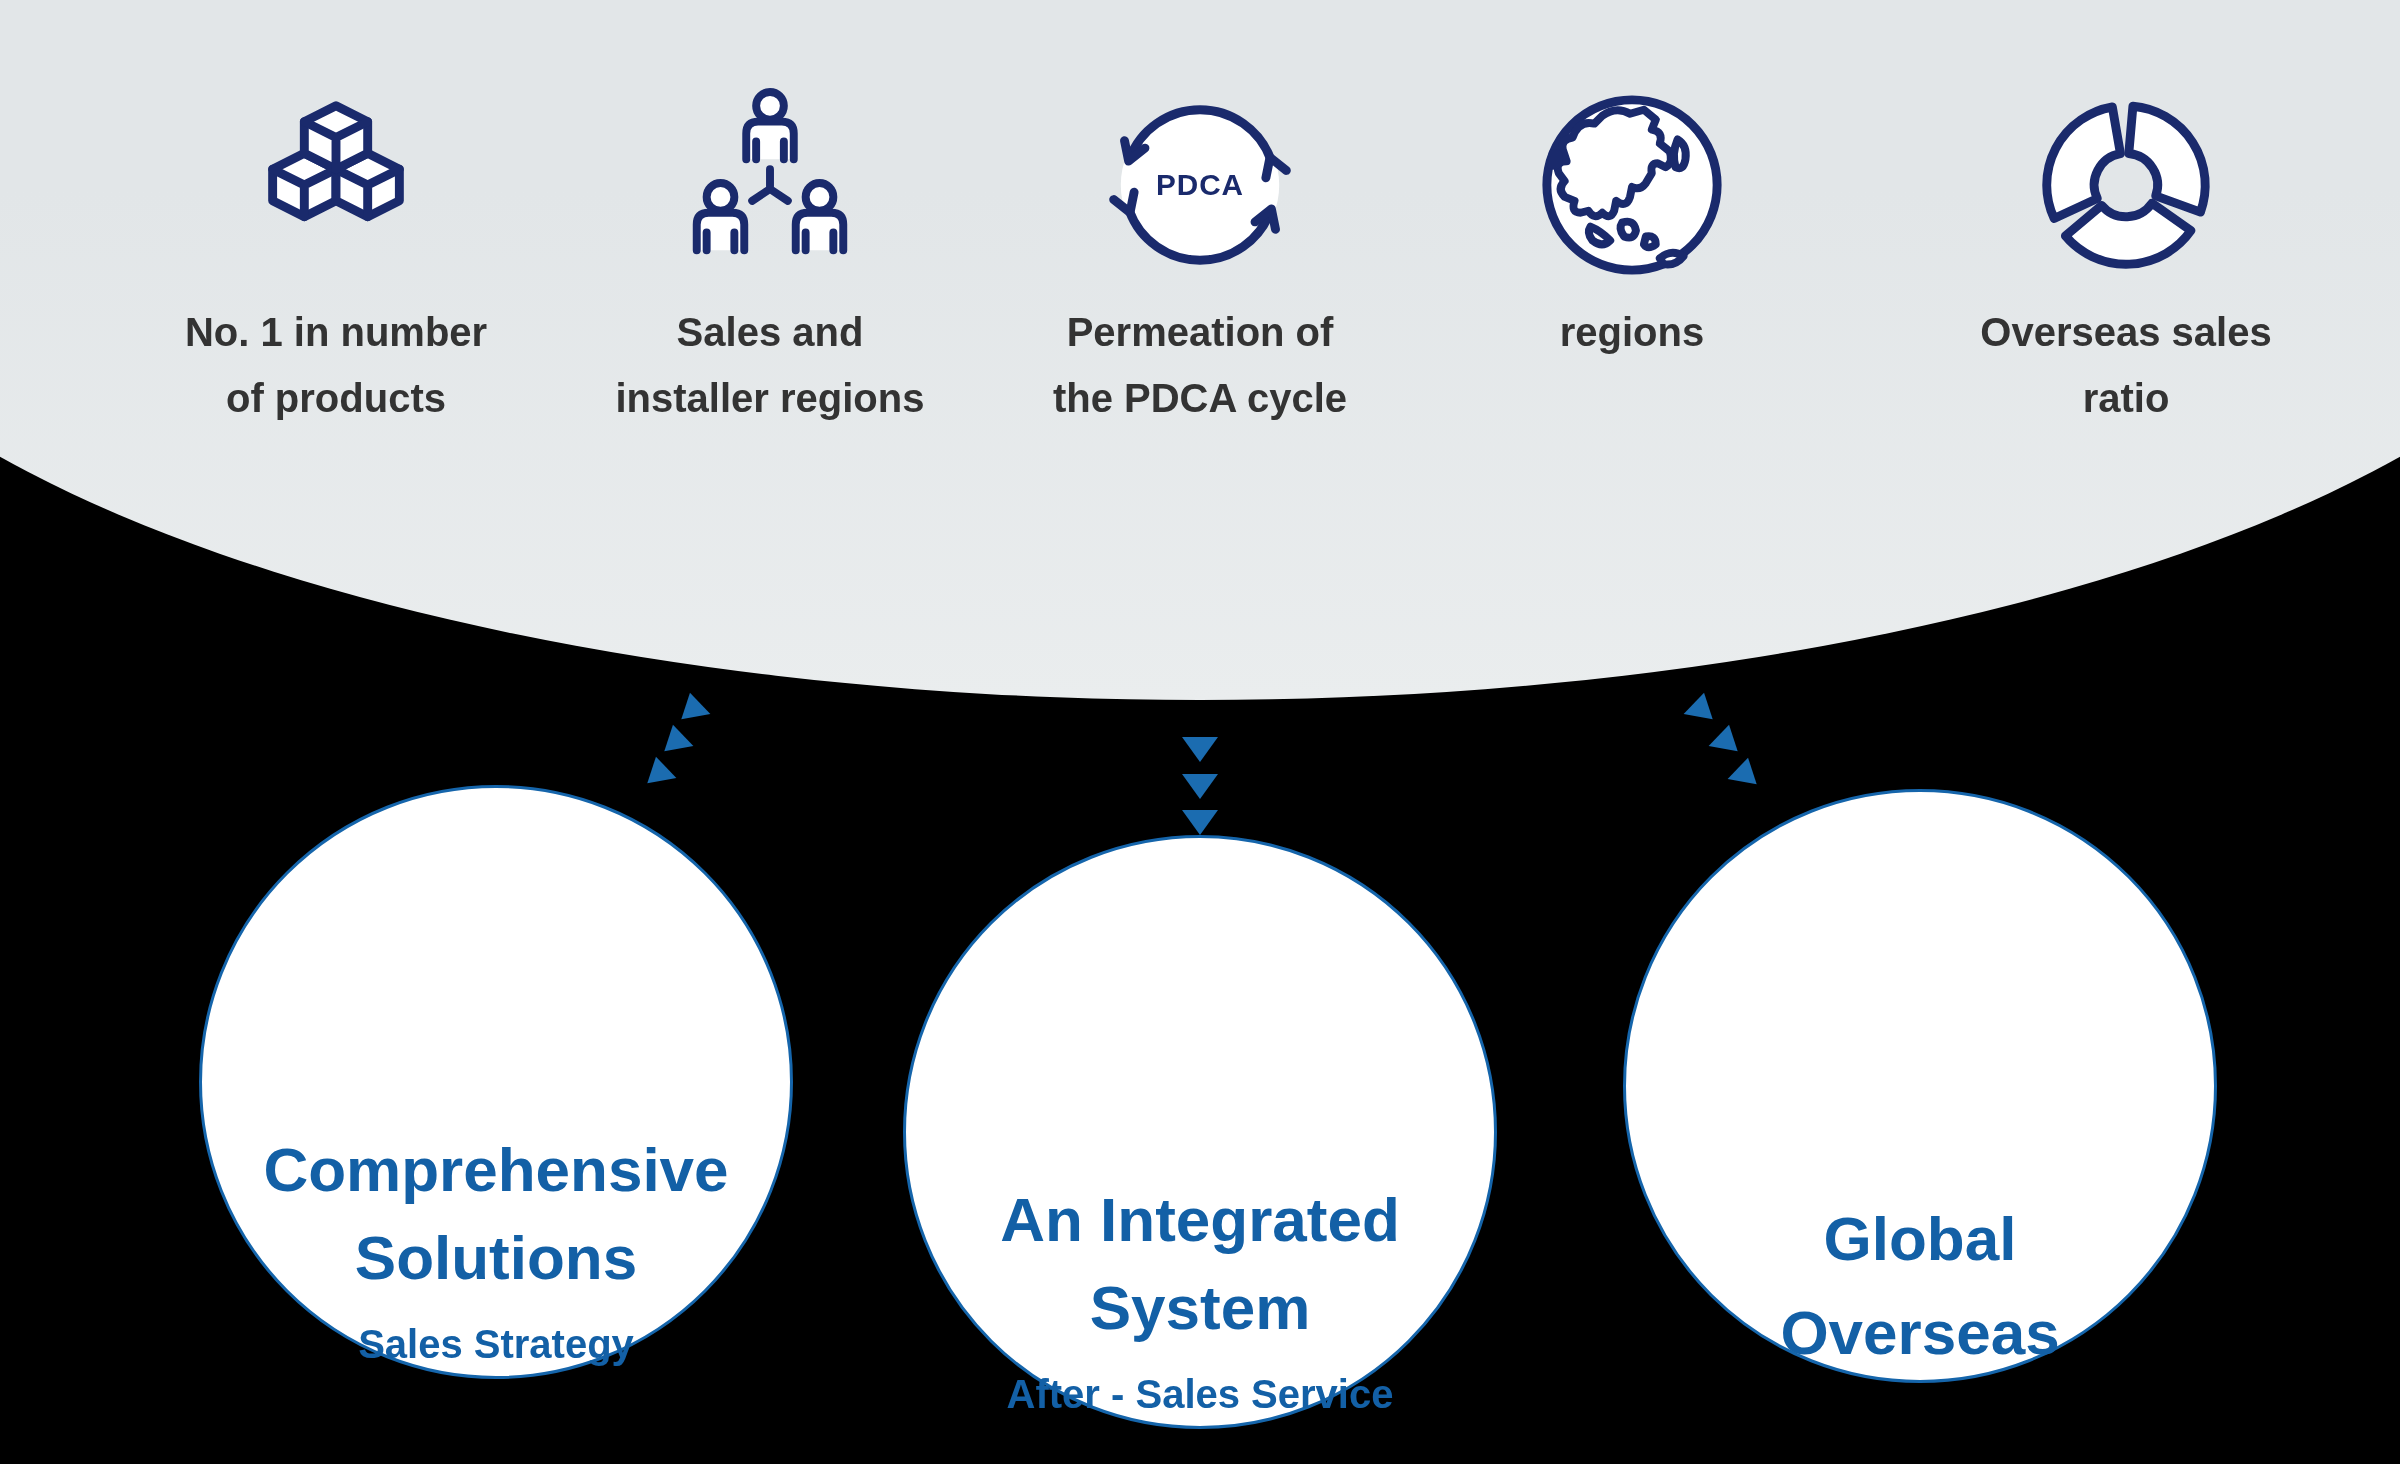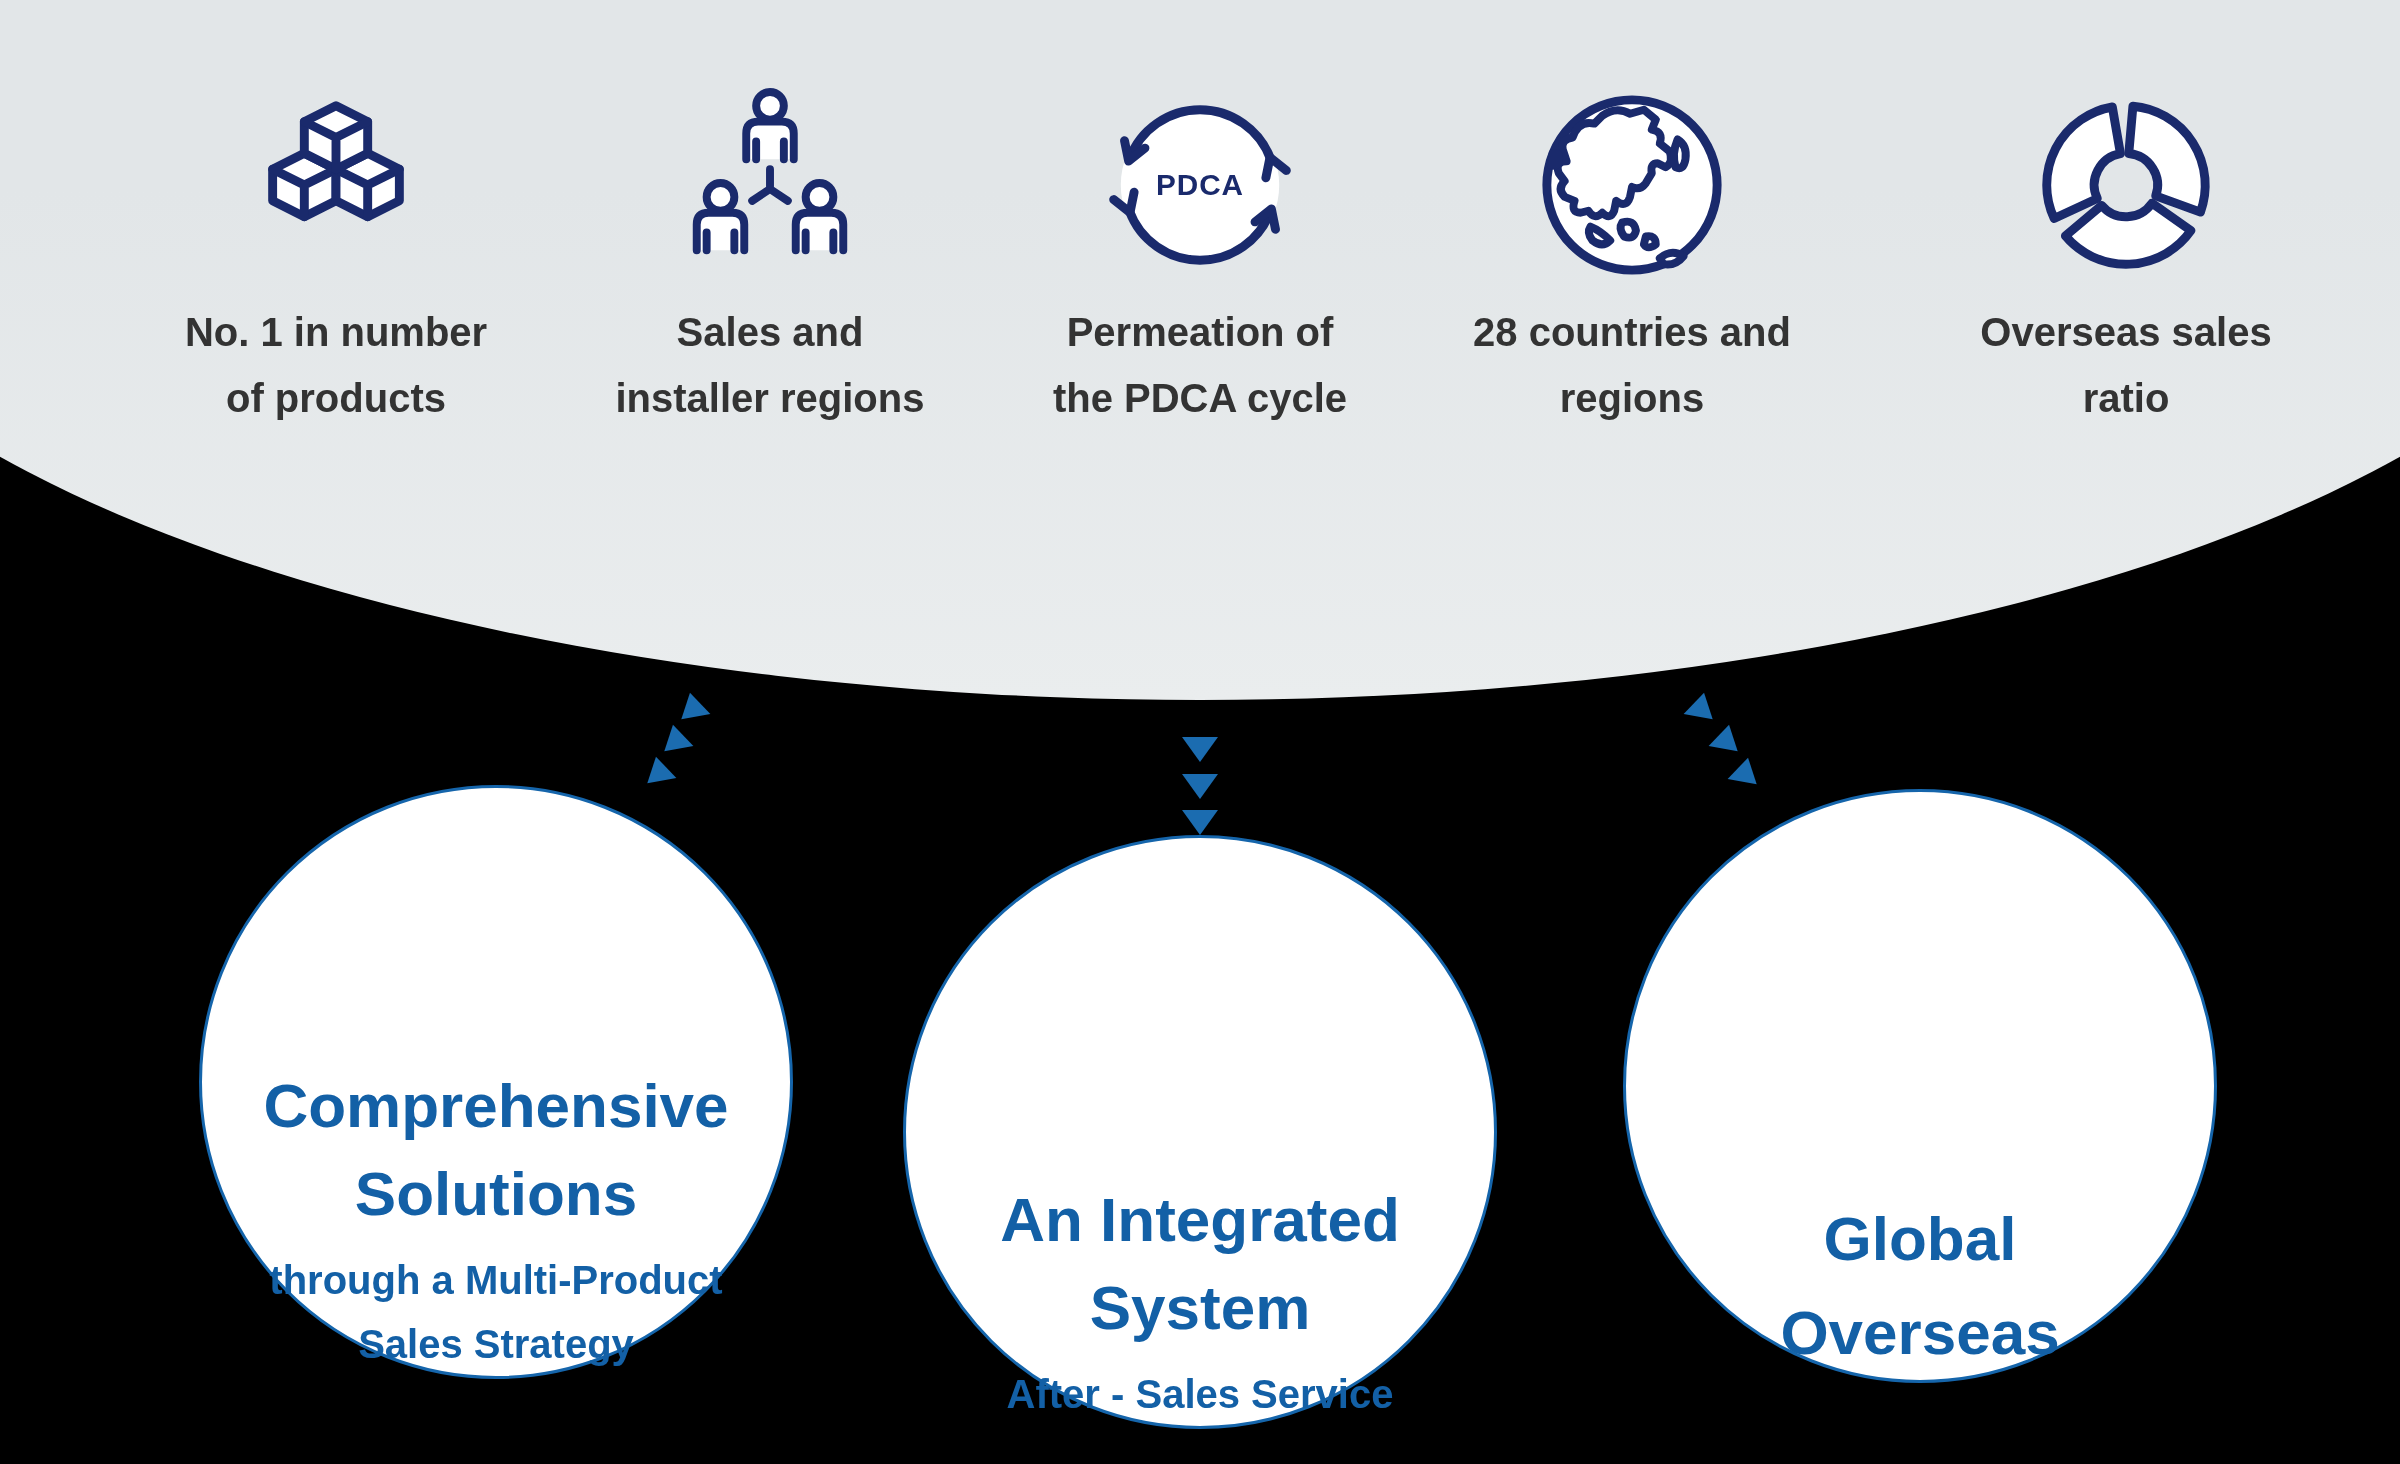--- a/index.html
+++ b/index.html
@@ -155,21 +155,20 @@
       <circle class="nv" cx="50" cy="50" r="43"></circle>
       <path class="nv thin" d="M20,26 Q23,17 31,19 L35,15 Q42,10 49,14 L56,12 L62,17 L60,22 Q66,23 64,29 L69,33 Q71,39 67,41 L63,39 Q59,39 60,44 L57,49 Q54,53 50,51 L49,56 Q47,62 42,58 L41,63 Q39,68 35,64 Q31,68 28,63 L24,64 Q19,64 21,58 L16,56 Q12,52 16,48 L13,44 Q11,38 17,38 L15,32 Q14,27 20,26 Z"></path>
       <path class="nv thin" d="M73,27 Q78,30 77,37 Q76,43 72,41 Q70,34 73,27 Z"></path>
       <path class="nv thin" d="M45,69 Q51,67 52,73 Q51,78 46,76 Q43,72 45,69 Z"></path>
       <path class="nv thin" d="M29,71 Q34,73 39,78 Q35,82 30,78 Q27,74 29,71 Z"></path>
       <path class="nv thin" d="M57,76 Q62,75 62,80 Q58,83 56,80 Z"></path>
       <path class="nv thin" d="M64,87 Q70,82 76,86 Q72,91 66,90 Z"></path>
       <path class="nv thin" d="M10,34 Q14,33 13,38 Q12,41 9,40 Z"></path>
     </svg>
     <div class="strength-label">
-      <span>28 countries and</span>
       <span>regions</span>
     </div>
   </div>
 
   <div class="strength-col" style="left:1866px;">
     <svg class="icon-svg" viewBox="0 0 100 100">
       <path class="nv" d="M43.1,10.6 A40,40 0 0 0 13.7,66.9 L35.5,56.8 A16,16 0 0 1 47.2,34.2 Z"></path>
       <path class="nv" d="M19.4,75.7 A40,40 0 0 0 82.8,73.0 L63.1,59.2 A16,16 0 0 1 37.7,60.3 Z"></path>
       <path class="nv" d="M87.6,63.7 A40,40 0 0 0 53.5,10.2 L51.4,34.1 A16,16 0 0 1 65.0,55.5 Z"></path>
     </svg>
@@ -196,21 +195,20 @@
     <div class="tri tri-left" style="left:1708px; top:728px;"></div>
     <div class="tri tri-left" style="left:1727px; top:761px;"></div>
   </div>
 
   <div class="result-circle" style="left:199px; top:785px;">
     <div class="circle-title">
       <span>Comprehensive</span>
       <span>Solutions</span>
     </div>
     <div class="circle-sub">
-      <span>through a Multi-Product</span>
       <span>Sales Strategy</span>
     </div>
   </div>
 
   <div class="result-circle" style="left:903px; top:835px;">
     <div class="circle-title">
       <span>An Integrated</span>
       <span>System</span>
     </div>
     <div class="circle-sub">

